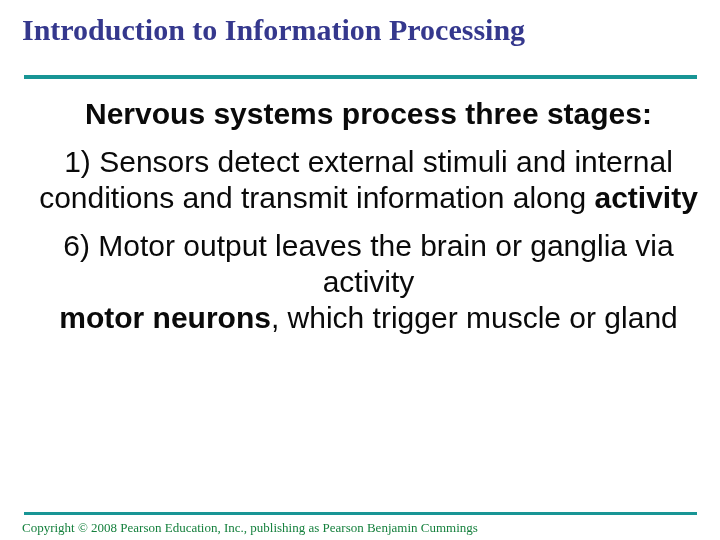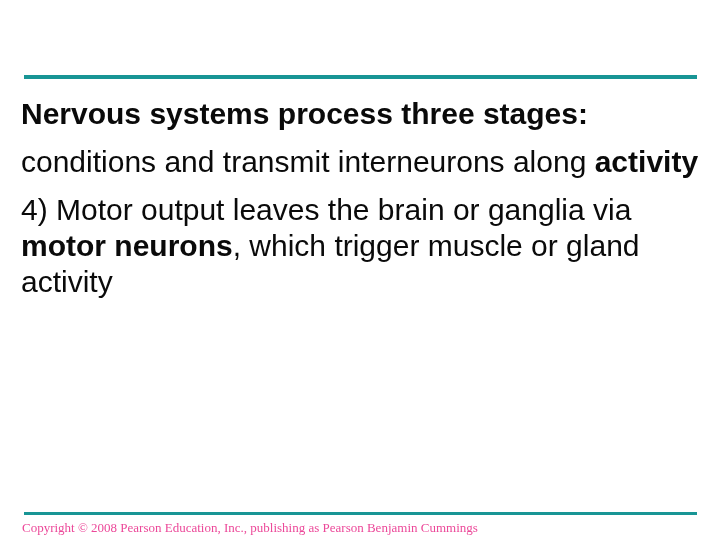--- a/index.html
+++ b/index.html
@@ -40,48 +40,50 @@
   .body {
     position: absolute;
     left: 21px;
     top: 96px;
     width: 695px;
     font-size: 30px;
     line-height: 36px;
     color: var(--body-color);
   }
   .paragraph { margin: 0 0 12px 0; }
-  .line { white-space: nowrap; }
+  .line { white-space: nowrap; text-align: center; }
   .seg { font-weight: normal; }
   .seg.bold { font-weight: bold; }
   .paragraph.lead .seg { font-weight: bold; }
   .copyright {
     position: absolute;
     left: 22px;
     top: 520px;
     font-family: "Liberation Serif", serif;
     font-size: 13px;
     line-height: 16px;
-    color: #ec4899;
+    color: #15803d;
     white-space: nowrap;
   }
 </style>
 </head>
 <body>
 
 <div class="slide">
+  <h1 class="title">Introduction to Information Processing</h1>
   <div class="rule rule-top"></div>
   <div class="body" id="body">
       <div class="paragraph lead">
         <div class="line"><span class="seg bold">Nervous systems process three stages:</span></div>
       </div>
       <div class="paragraph">
-        <div class="line"><span class="seg">conditions and transmit interneurons along </span><span class="seg bold">activity</span></div>
+        <div class="line"><span class="seg">1) Sensors detect external stimuli and internal</span></div>
+        <div class="line"><span class="seg">conditions and transmit information along </span><span class="seg bold">activity</span></div>
       </div>
       <div class="paragraph">
-        <div class="line"><span class="seg">4) Motor output leaves the brain or ganglia via</span></div>
+        <div class="line"><span class="seg">6) Motor output leaves the brain or ganglia via</span></div>
+        <div class="line"><span class="seg">activity</span></div>
         <div class="line"><span class="seg bold">motor neurons</span><span class="seg">, which trigger muscle or gland</span></div>
-        <div class="line"><span class="seg">activity</span></div>
       </div>
     </div>
   <div class="rule rule-bottom"></div>
   <div class="copyright">Copyright © 2008 Pearson Education, Inc., publishing as Pearson Benjamin Cummings</div>
 </div>
 
 </body></html>

